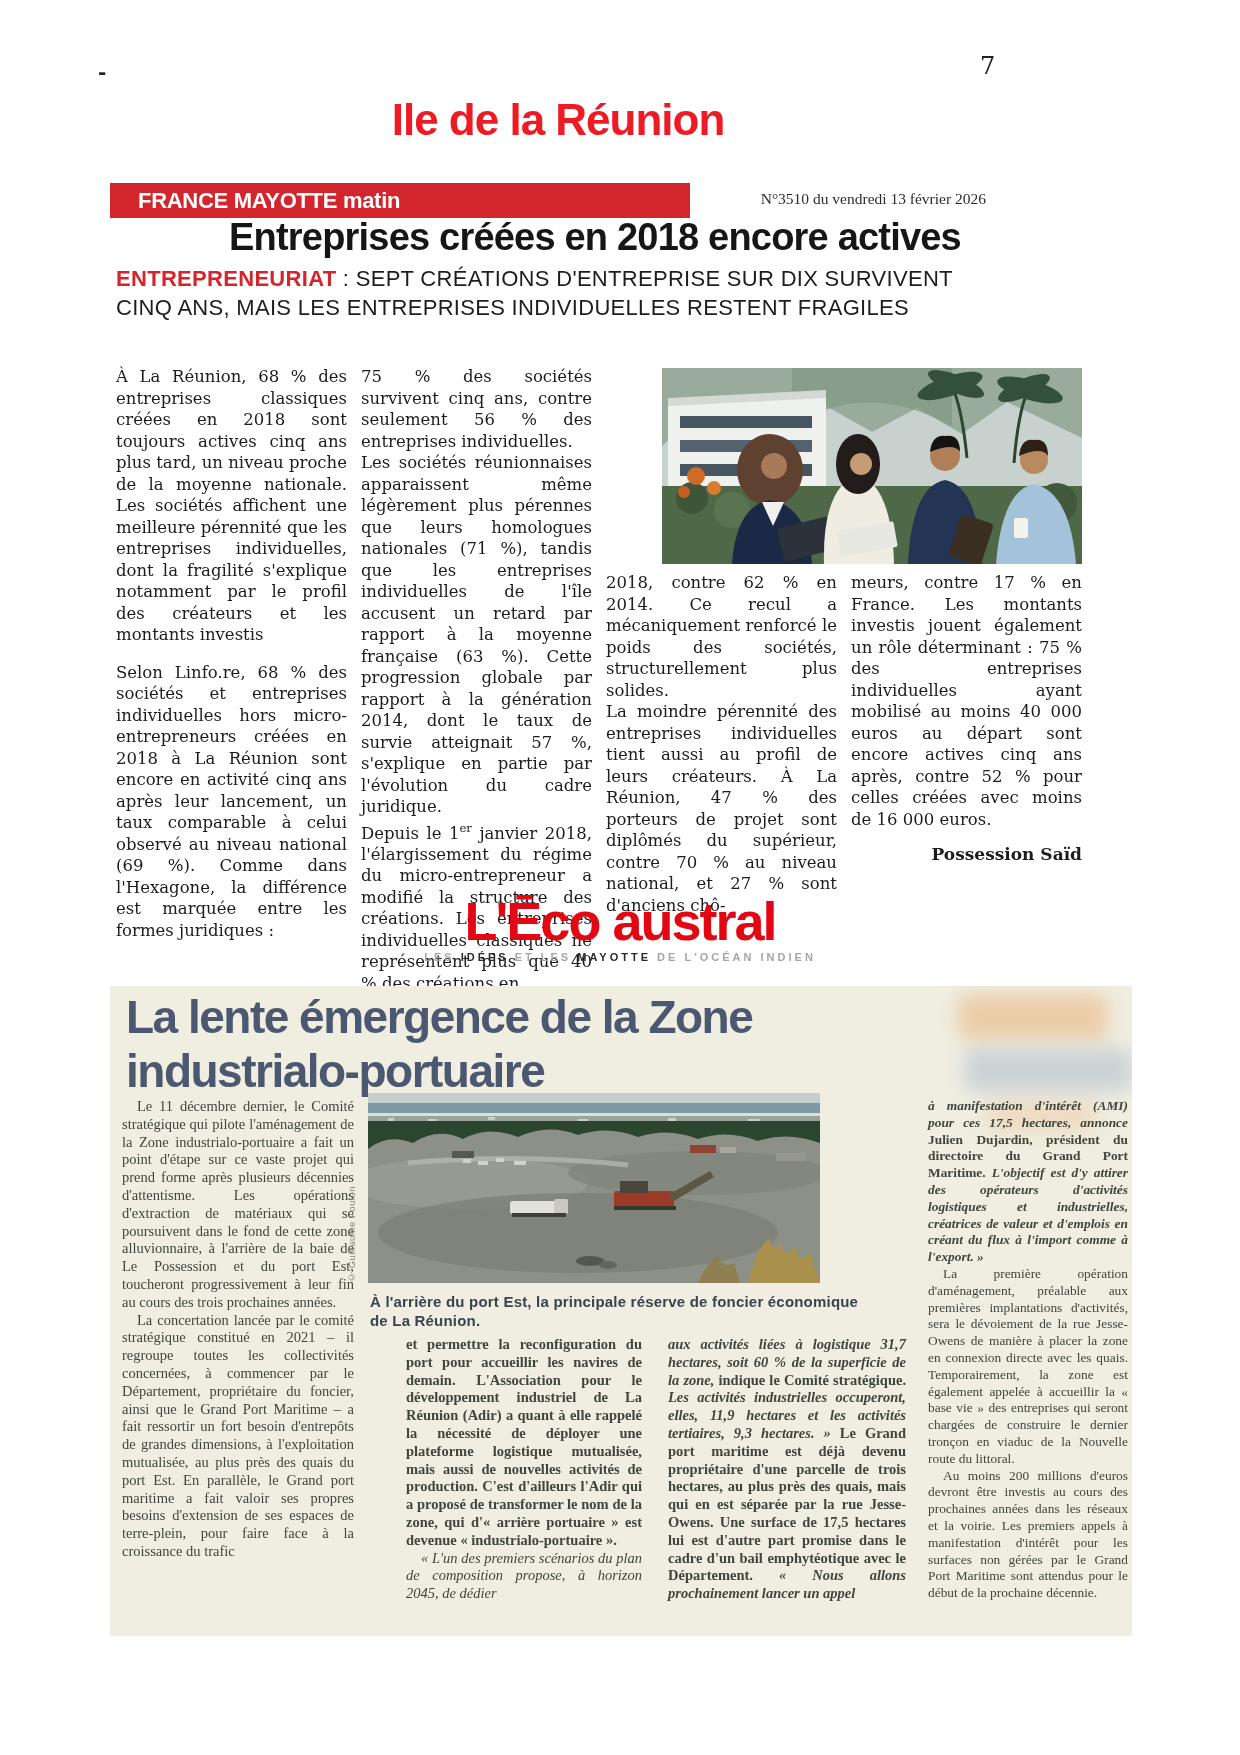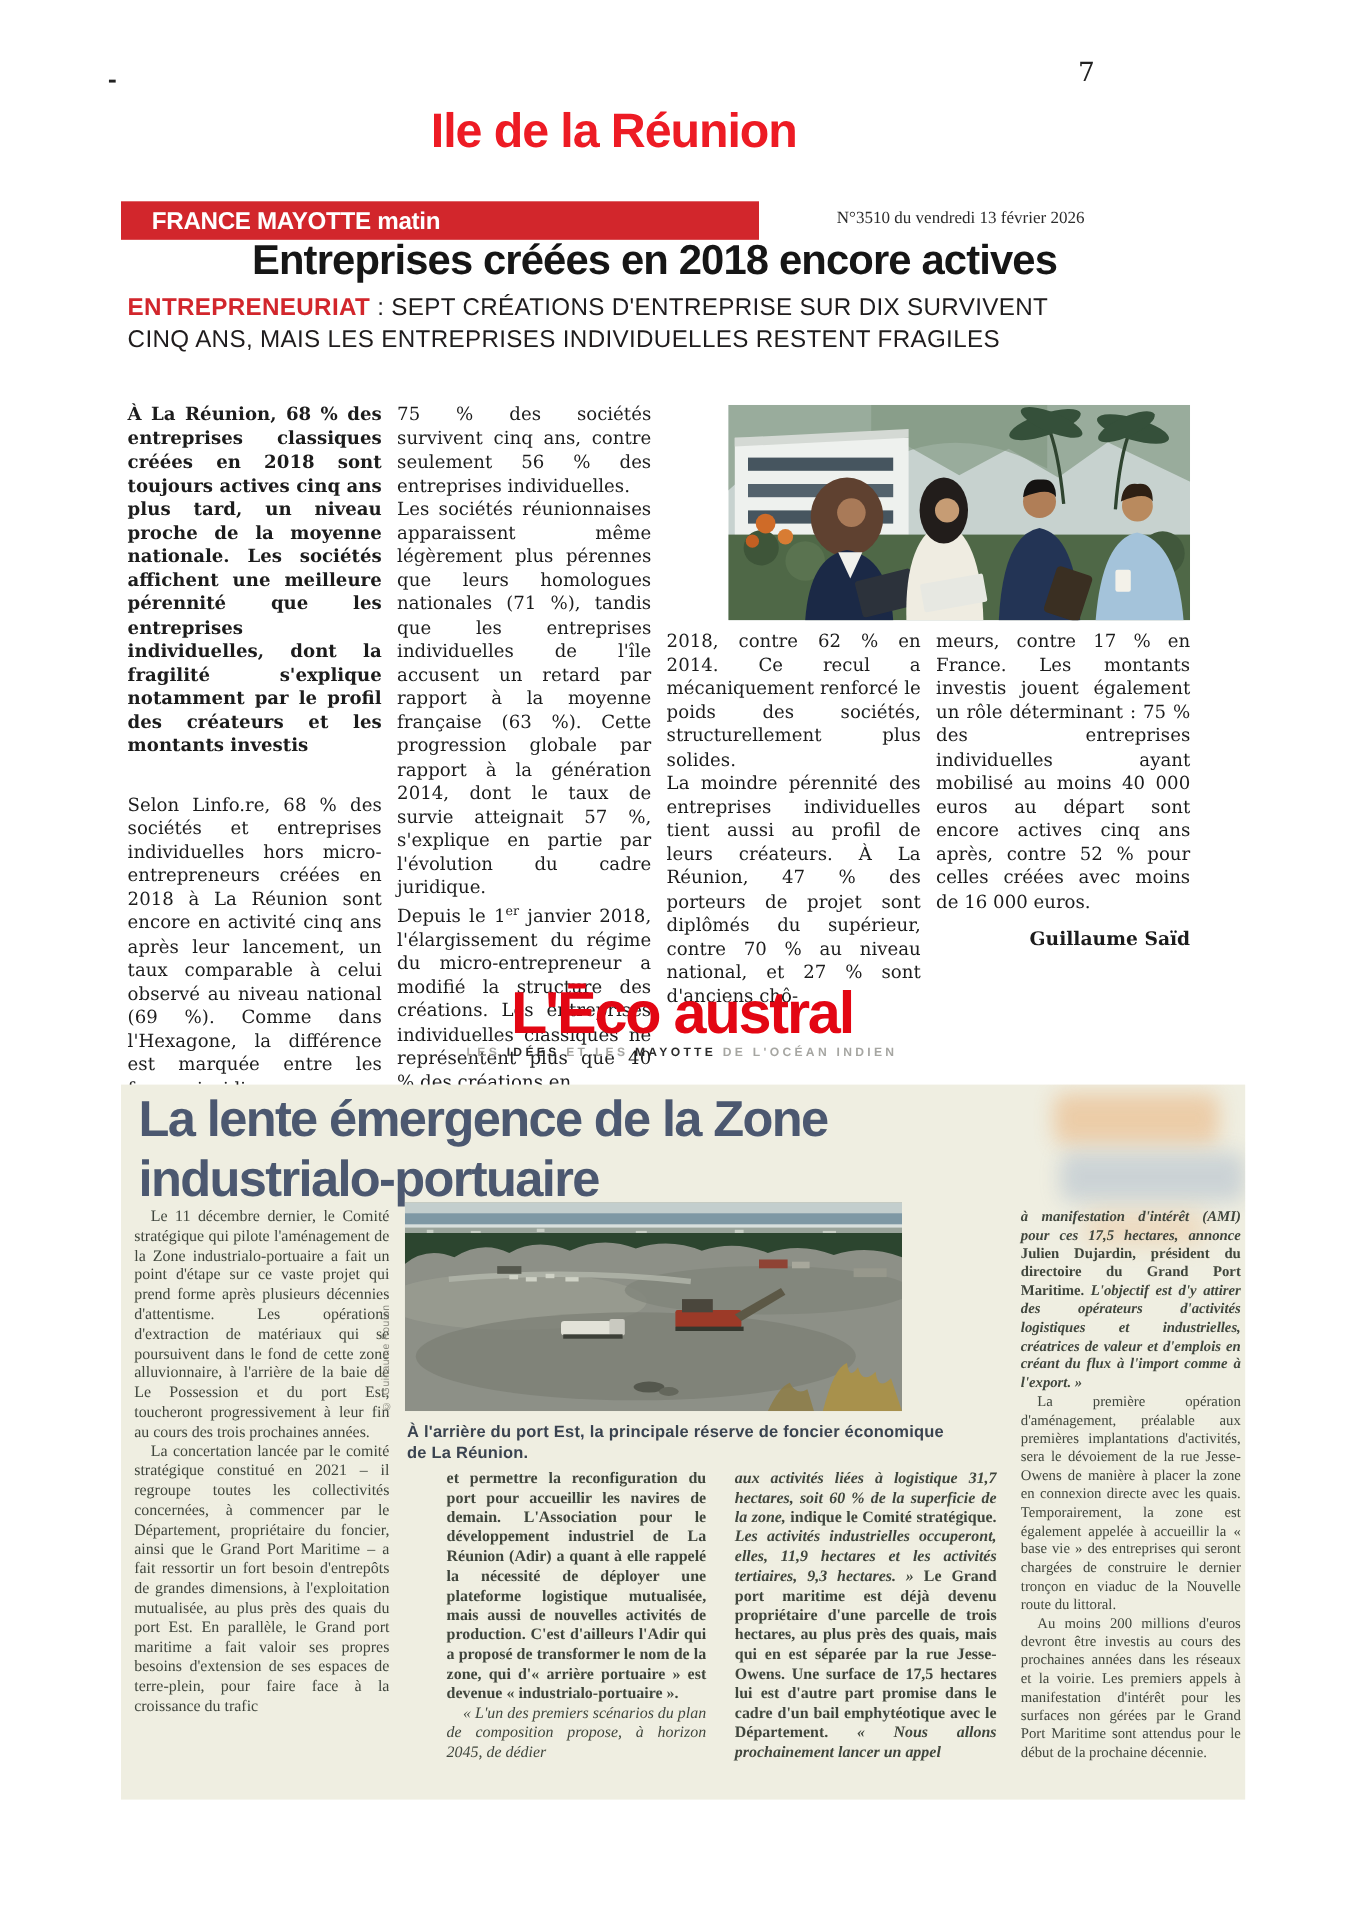--- a/index.html
+++ b/index.html
@@ -20,22 +20,22 @@
     font:400 15.5px "Liberation Serif",serif;color:#2b2b2b;}
   .headline1{position:absolute;left:112px;top:218px;width:966px;text-align:center;
     font:700 38px/1.05 "Liberation Sans",sans-serif;color:#161616;letter-spacing:-0.8px;}
   .kicker{position:absolute;left:116px;top:264px;width:990px;
     font:400 22px/1.32 "Liberation Sans",sans-serif;color:#1f1c1d;letter-spacing:0.3px;}
   .kicker .red{color:#d2262c;font-weight:700;}
 
   .a1-body{position:absolute;left:116px;top:366px;width:966px;display:flex;gap:14px;}
   .a1col{width:231px;font:400 16.5px/21.5px "DejaVu Serif",serif;text-align:justify;color:#1c1c1c;}
   .a1col p{margin:0;}
-  .a1col p.lead{font-weight:700;}
-  .a1col p.gap{margin-top:32px;}
+  .a1col p.lead{font-weight:400;}
+  .a1col p.gap{margin-top:16px;}
   .a1col.offset{padding-top:206px;}
   .sup{vertical-align:super;font-size:70%;}
   .author{font:700 17px "DejaVu Serif",serif;text-align:right;margin-top:14px;}
   .photo1{position:absolute;right:0;top:2px;width:420px;height:196px;overflow:hidden;}
   .photo1 svg{display:block;width:100%;height:100%;}
 
   
   .logo{position:absolute;left:0;top:894px;width:1240px;text-align:center;}
   .logo-name{font:700 54px/1 "Liberation Sans",sans-serif;color:#e30613;letter-spacing:-2px;}
   .logo-tagline{margin-top:3px;font:700 11px "Liberation Sans",sans-serif;letter-spacing:3px;}
@@ -97,21 +97,21 @@
         <p><span>Depuis le 1</span><span class="sup">er</span><span> janvier 2018, l'élargissement du régime du micro-entrepreneur a modifié la structure des créations. Les entreprises individuelles classiques ne représentent plus que 40 % des créations en</span></p>
       </div>
     <div class="a1col offset">
         <p>2018, contre 62 % en 2014. Ce recul a mécaniquement renforcé le poids des sociétés, structurellement plus solides.</p>
         <p>La moindre pérennité des entreprises individuelles tient aussi au profil de leurs créateurs. À La Réunion, 47 % des porteurs de projet sont diplômés du supérieur, contre 70 % au niveau national, et 27 % sont d'anciens chô-</p>
       </div>
     <div class="a1col offset">
       <div>
           <p>meurs, contre 17 % en France. Les montants investis jouent également un rôle déterminant : 75 % des entreprises individuelles ayant mobilisé au moins 40 000 euros au départ sont encore actives cinq ans après, contre 52 % pour celles créées avec moins de 16 000 euros.</p>
         </div>
-      <div class="author">Guillaume Saïd</div>
+      <div class="author">Possession Saïd</div>
     </div>
 
     <div class="photo1">
       <svg viewBox="0 0 420 196" preserveAspectRatio="none">
         <rect width="420" height="196" fill="#c7d2cf"></rect>
         <path d="M0 78 L45 38 L95 70 L150 30 L210 64 L255 40 L300 66 L345 34 L420 70 L420 0 L0 0 Z" fill="#93a796" opacity="0.9"></path>
         <path d="M130 60 Q200 10 290 58 L290 0 L130 0 Z" fill="#7e957f" opacity="0.6"></path>
         <rect x="6" y="30" width="158" height="100" fill="#eef1ee"></rect>
         <polygon points="6,30 164,22 164,30 6,38" fill="#d4d9d4"></polygon>
         <rect x="18" y="48" width="132" height="12" fill="#46555f"></rect>

